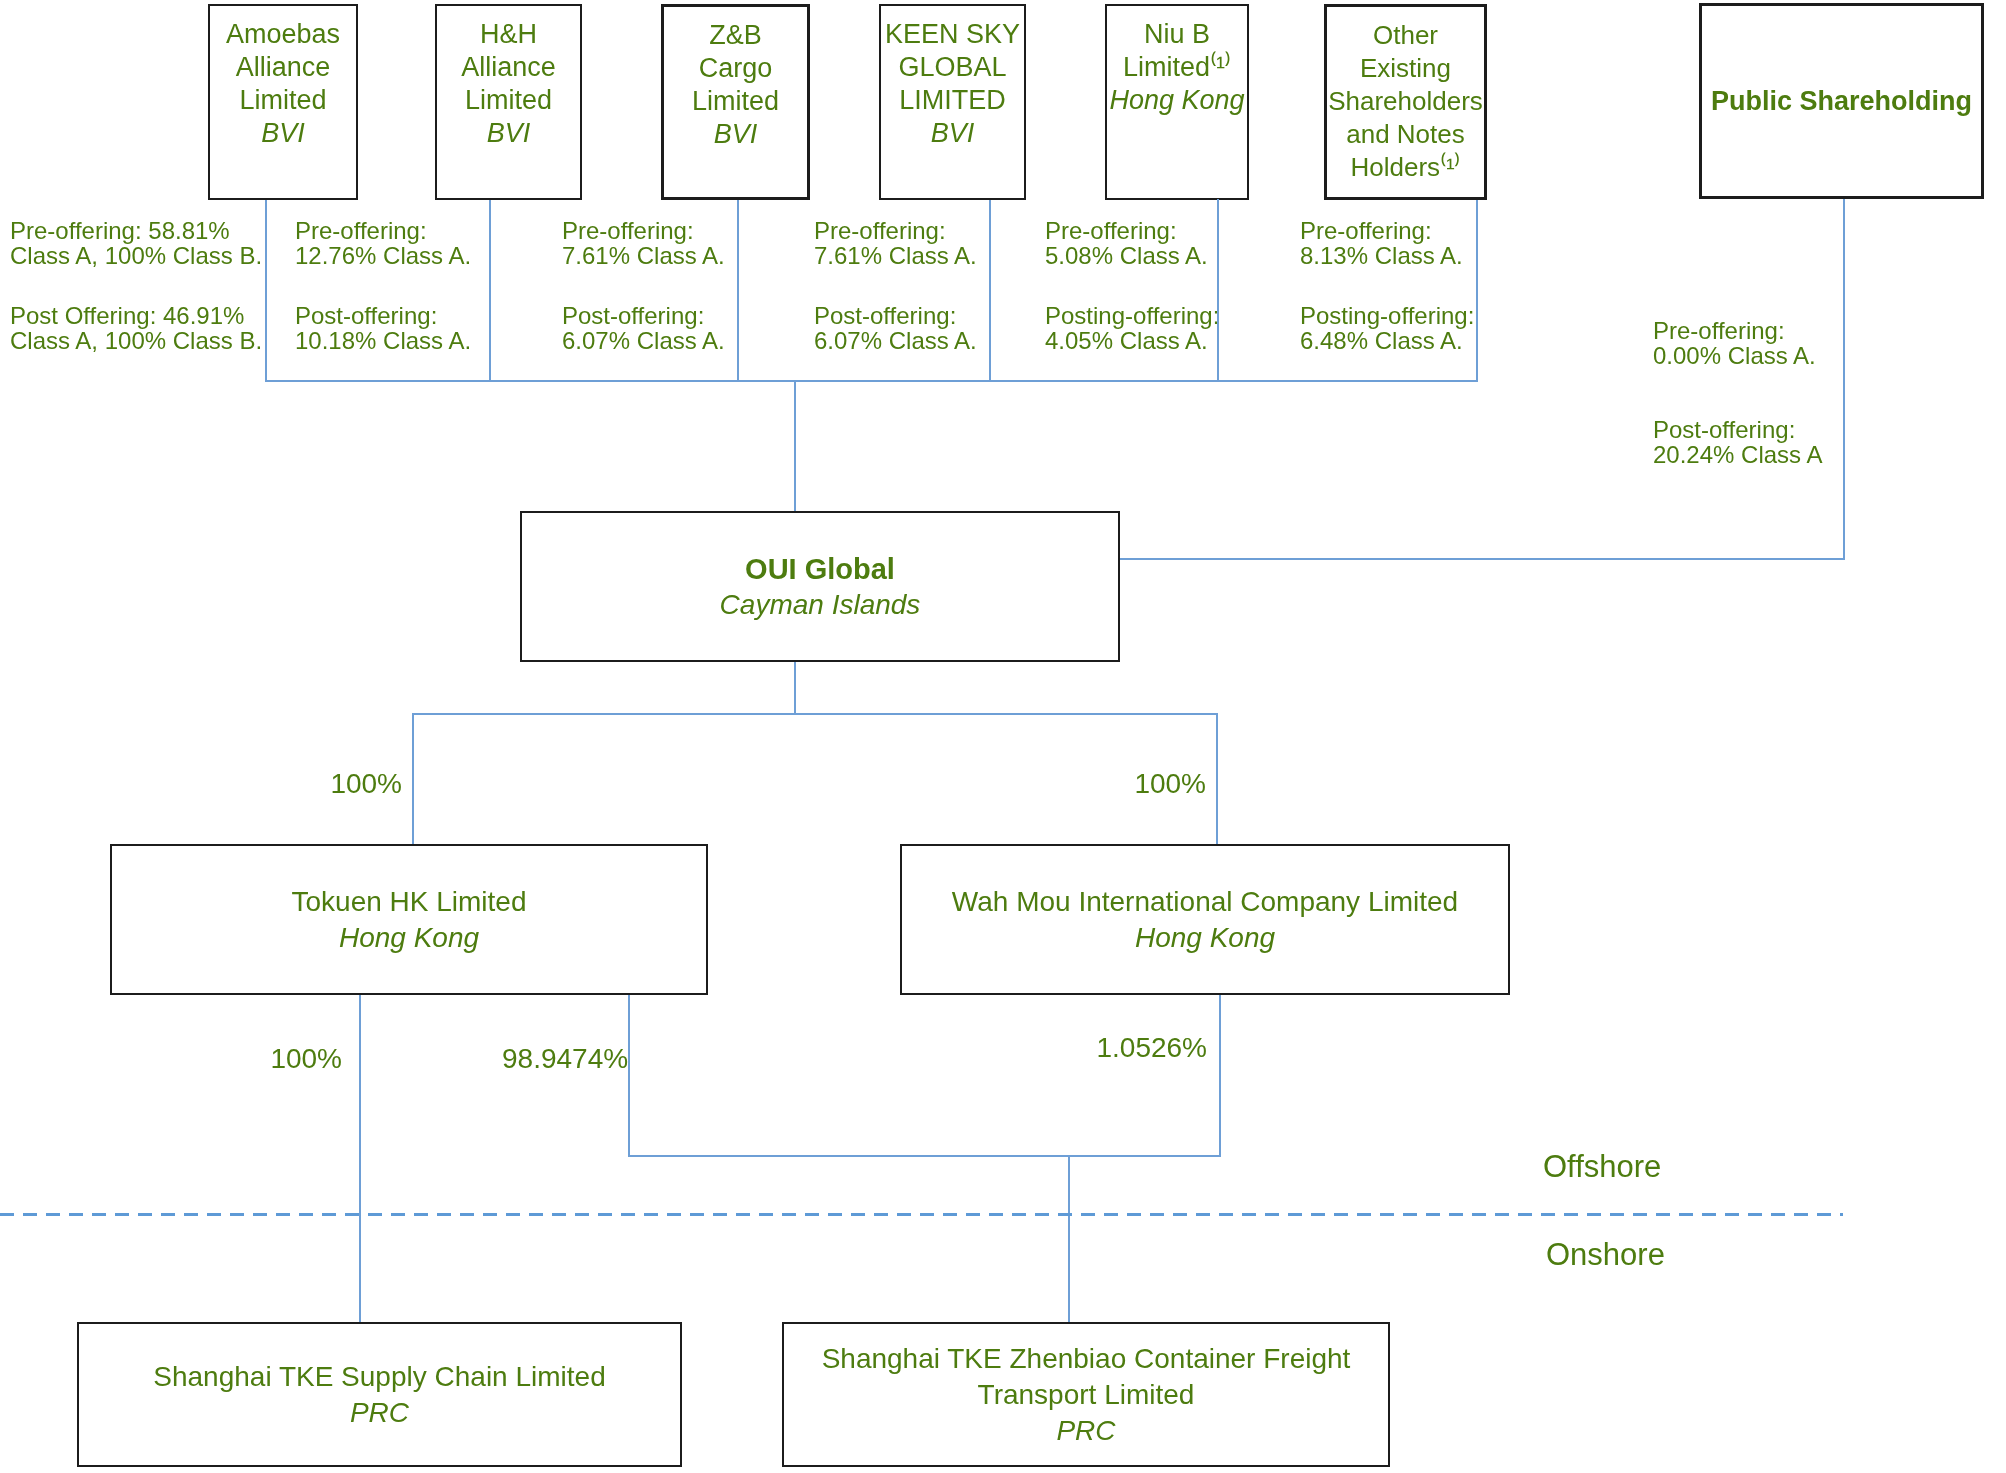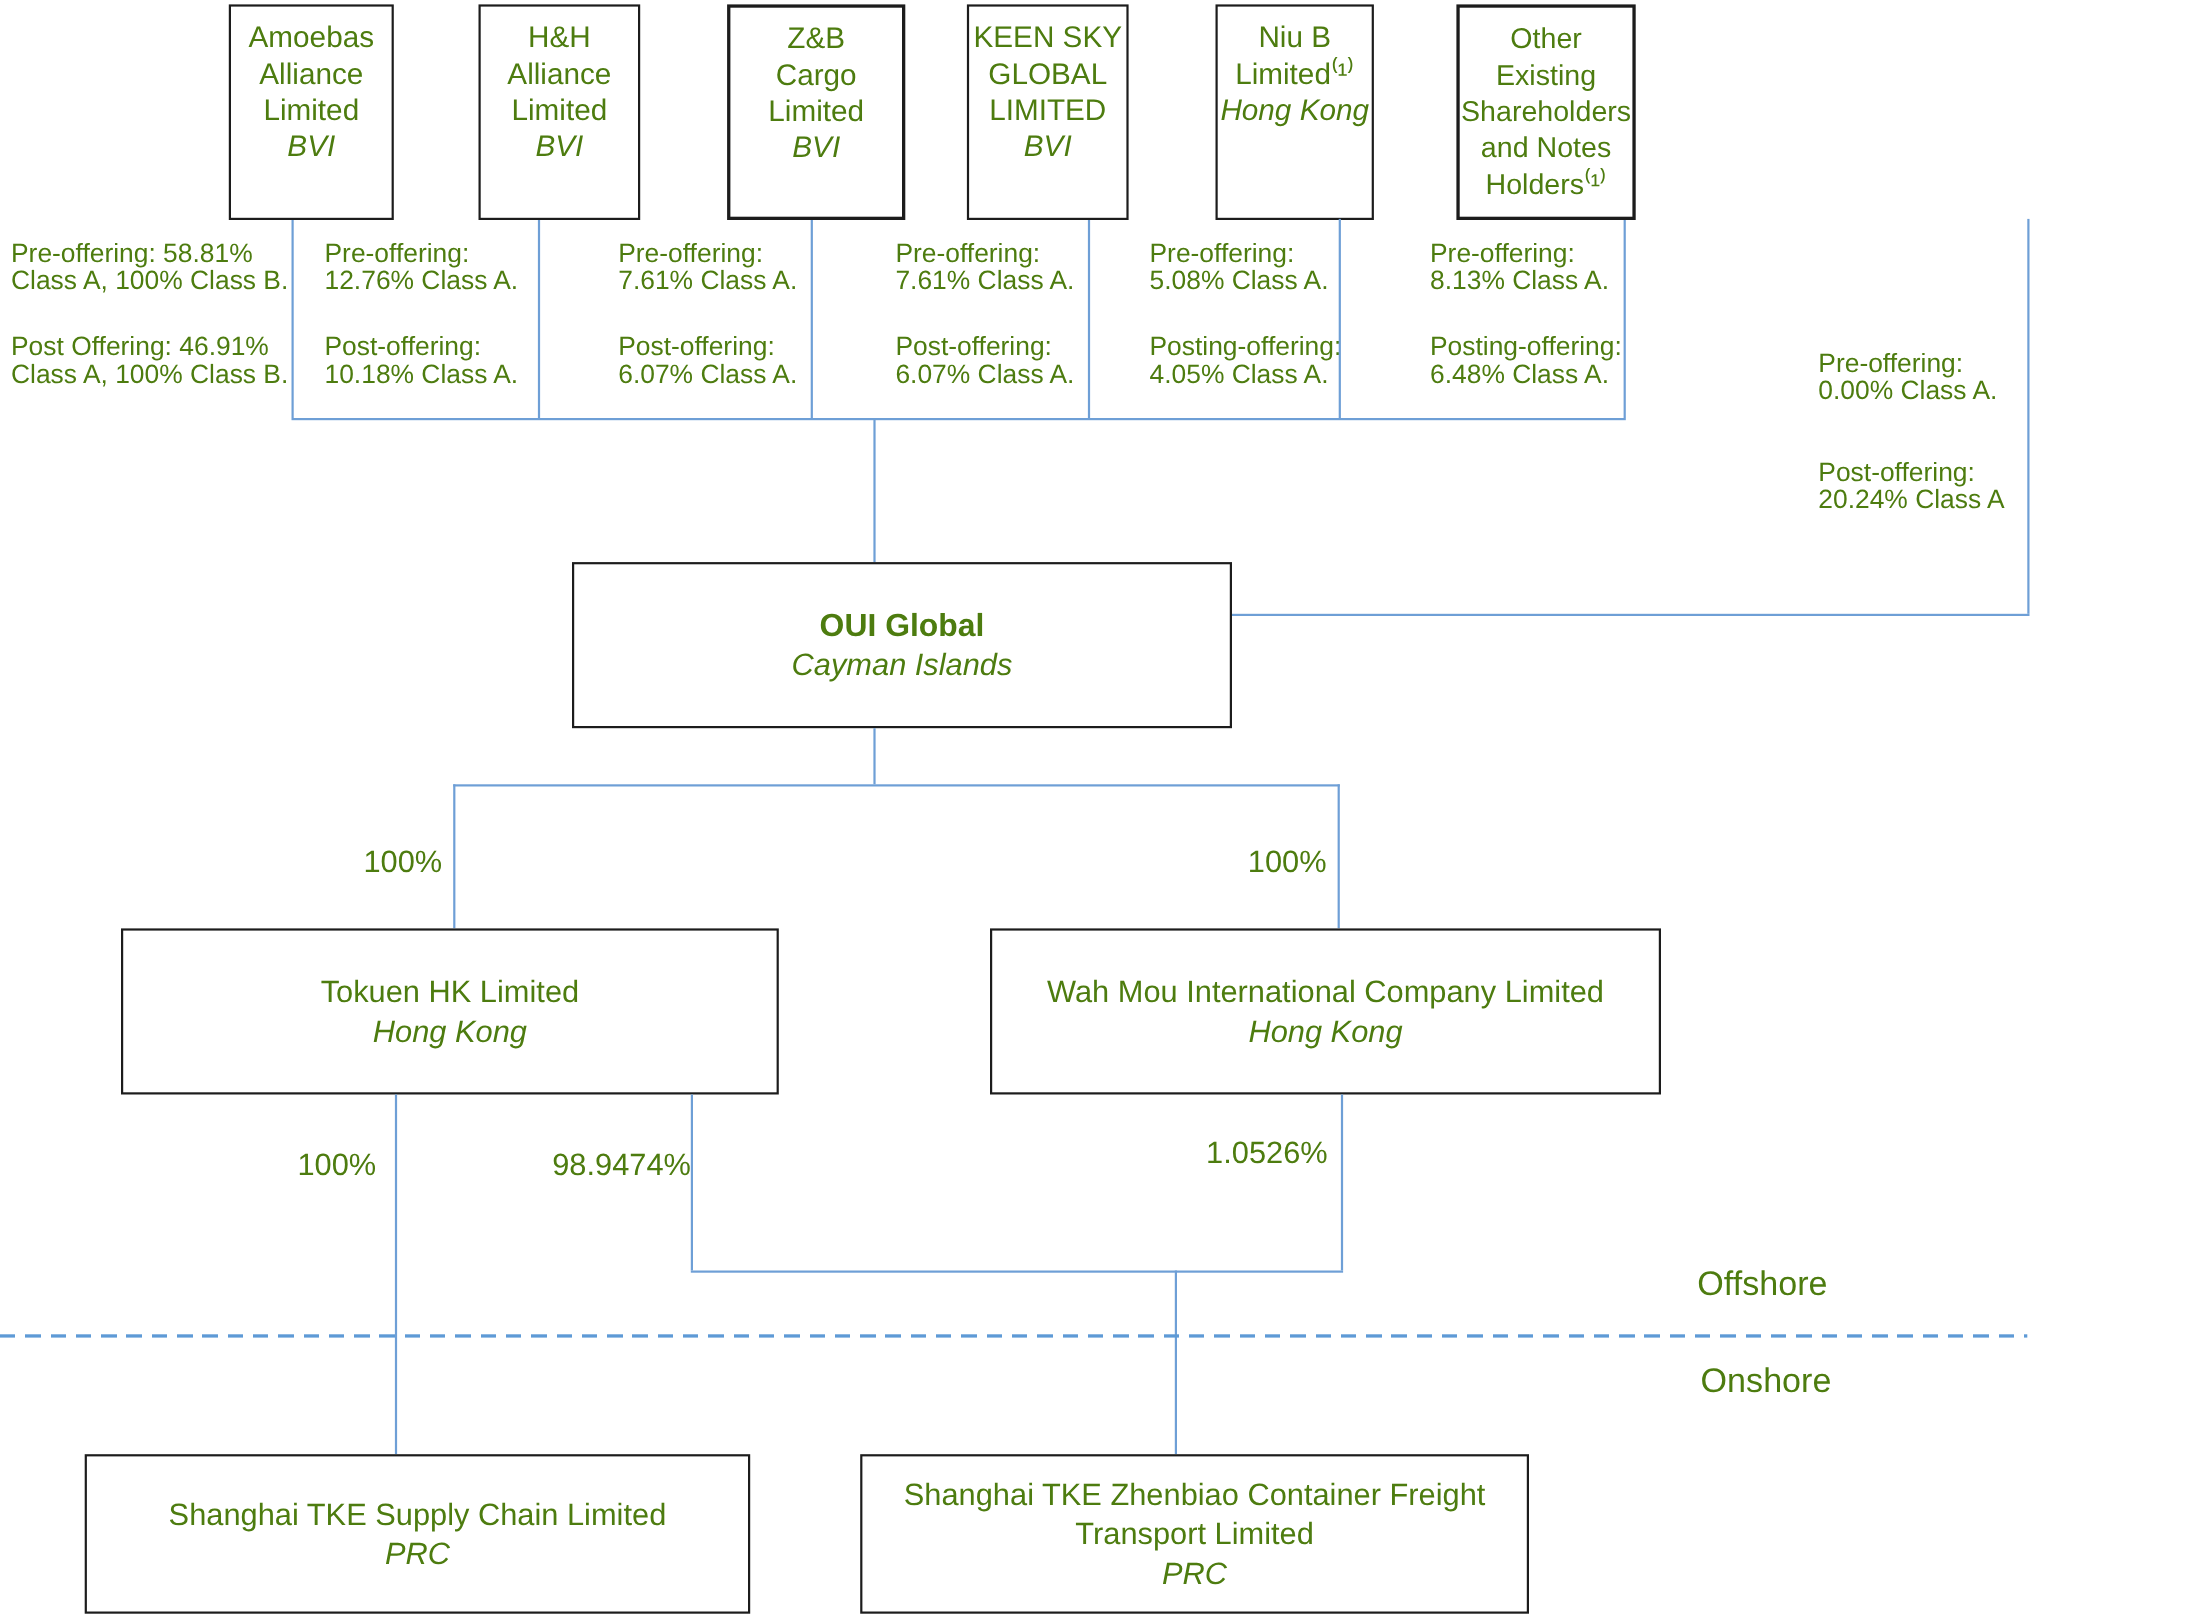--- a/index.html
+++ b/index.html
@@ -45,21 +45,21 @@
 Alliance
 Limited</div>
     <div class="jur">BVI</div>
   </div>
   <div class="corpbox" style="left:435px;top:4px;width:147px;height:196px;">
     <div class="prewrap">H&amp;H
 Alliance
 Limited</div>
     <div class="jur">BVI</div>
   </div>
-  <div class="corpbox thick" style="left:661px;top:4px;width:162px;height:196px;">
+  <div class="corpbox thick" style="left:661px;top:4px;width:149px;height:196px;">
     <div class="prewrap">Z&amp;B
 Cargo
 Limited</div>
     <div class="jur">BVI</div>
   </div>
   <div class="corpbox" style="left:879px;top:4px;width:147px;height:196px;">
     <div class="prewrap">KEEN SKY
 GLOBAL
 LIMITED</div>
     <div class="jur">BVI</div>
@@ -68,20 +68,23 @@
     <div class="prewrap">Niu B
 Limited⁽¹⁾</div>
     <div class="jur">Hong Kong</div>
   </div>
   <div class="corpbox thick" style="left:1324px;top:4px;width:163px;height:196px;font-size:26px;">
     <div class="prewrap">Other
 Existing
 Shareholders
 and Notes
 Holders⁽¹⁾</div>
+  </div>
+  <div class="midbox thick" style="left:1699px;top:3px;width:285px;height:196px;border-width:3px;">
+    <div class="bold" style="font-size:27px;">Public Shareholding</div>
   </div>
 
   <div class="note" style="left:10px;top:218px;">Pre-offering: 58.81%
 Class A, 100% Class B.</div>
   <div class="note" style="left:10px;top:303px;">Post Offering: 46.91%
 Class A, 100% Class B.</div>
 
   <div class="note" style="left:295px;top:218px;">Pre-offering:
 12.76% Class A.</div>
   <div class="note" style="left:295px;top:303px;">Post-offering:

